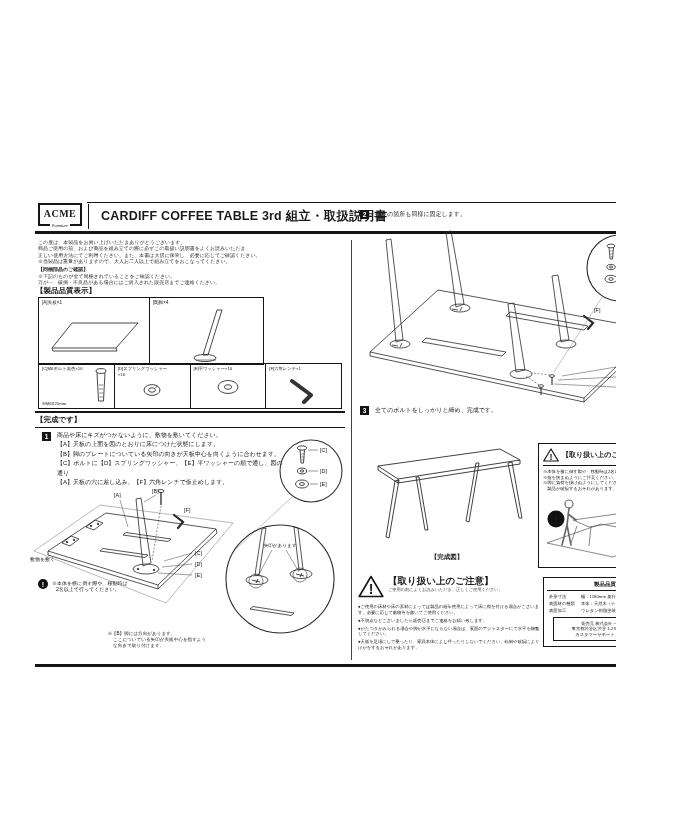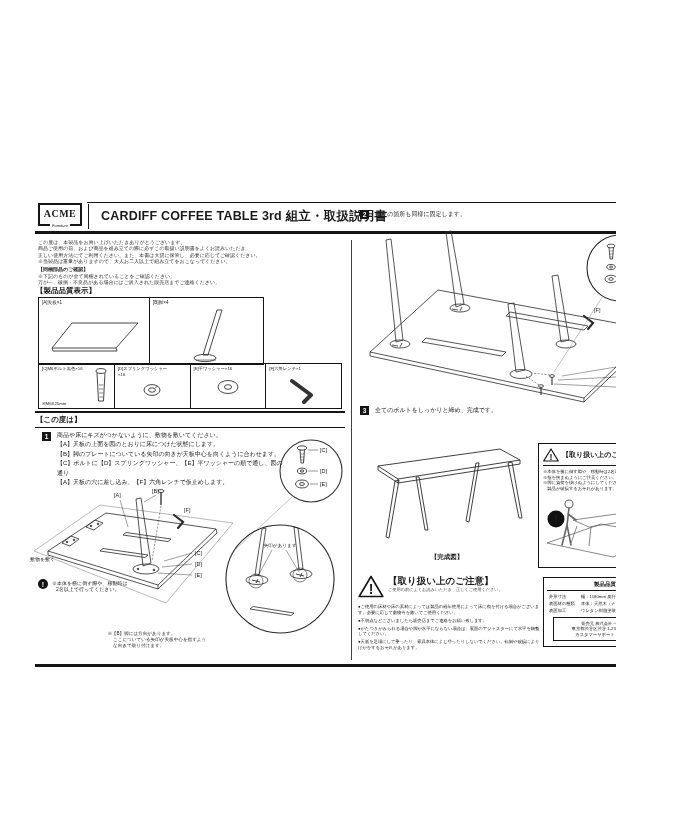--- a/index.html
+++ b/index.html
@@ -106,21 +106,21 @@
     </div>
     <div class="cell" style="width:75px;border-right:none;">
       <div class="t42" style="padding:2px 3px;">[F]六角レンチ×1</div>
       <svg width="34" height="28" viewBox="0 0 34 28" style="margin:2px auto 0;">
         <path d="M5,5 L24,19 L17,26" fill="none" stroke="#333" stroke-width="4" stroke-linecap="round" stroke-linejoin="round"></path>
       </svg>
     </div>
   </div>
 
   <div class="abs rule" style="left:35px;top:411px;width:310px;height:2px;"></div>
-  <div class="abs b" style="left:36px;top:415px;font-size:7.5px;">【この度は】</div>
+  <div class="abs b" style="left:36px;top:415px;font-size:7.5px;">【完成です】</div>
   <div class="abs" style="left:35px;top:427px;width:310px;height:1px;background:#151515;"></div>
 
   <div class="abs badge" style="left:42px;top:432px;">1</div>
   <div class="abs t6" style="left:57px;top:431px;width:228px;">
     <div>商品や床にキズがつかないように、敷物を敷いてください。</div>
     <div>【A】天板の上面を図のとおりに床につけた状態にします。</div>
     <div>【B】脚のプレートについている矢印の向きが天板中心を向くように合わせます。</div>
     <div>【C】ボルトに【D】スプリングワッシャー、【E】平ワッシャーの順で通し、図の通り</div>
     <div>【A】天板の穴に差し込み、【F】六角レンチで仮止めします。</div>
   </div>

